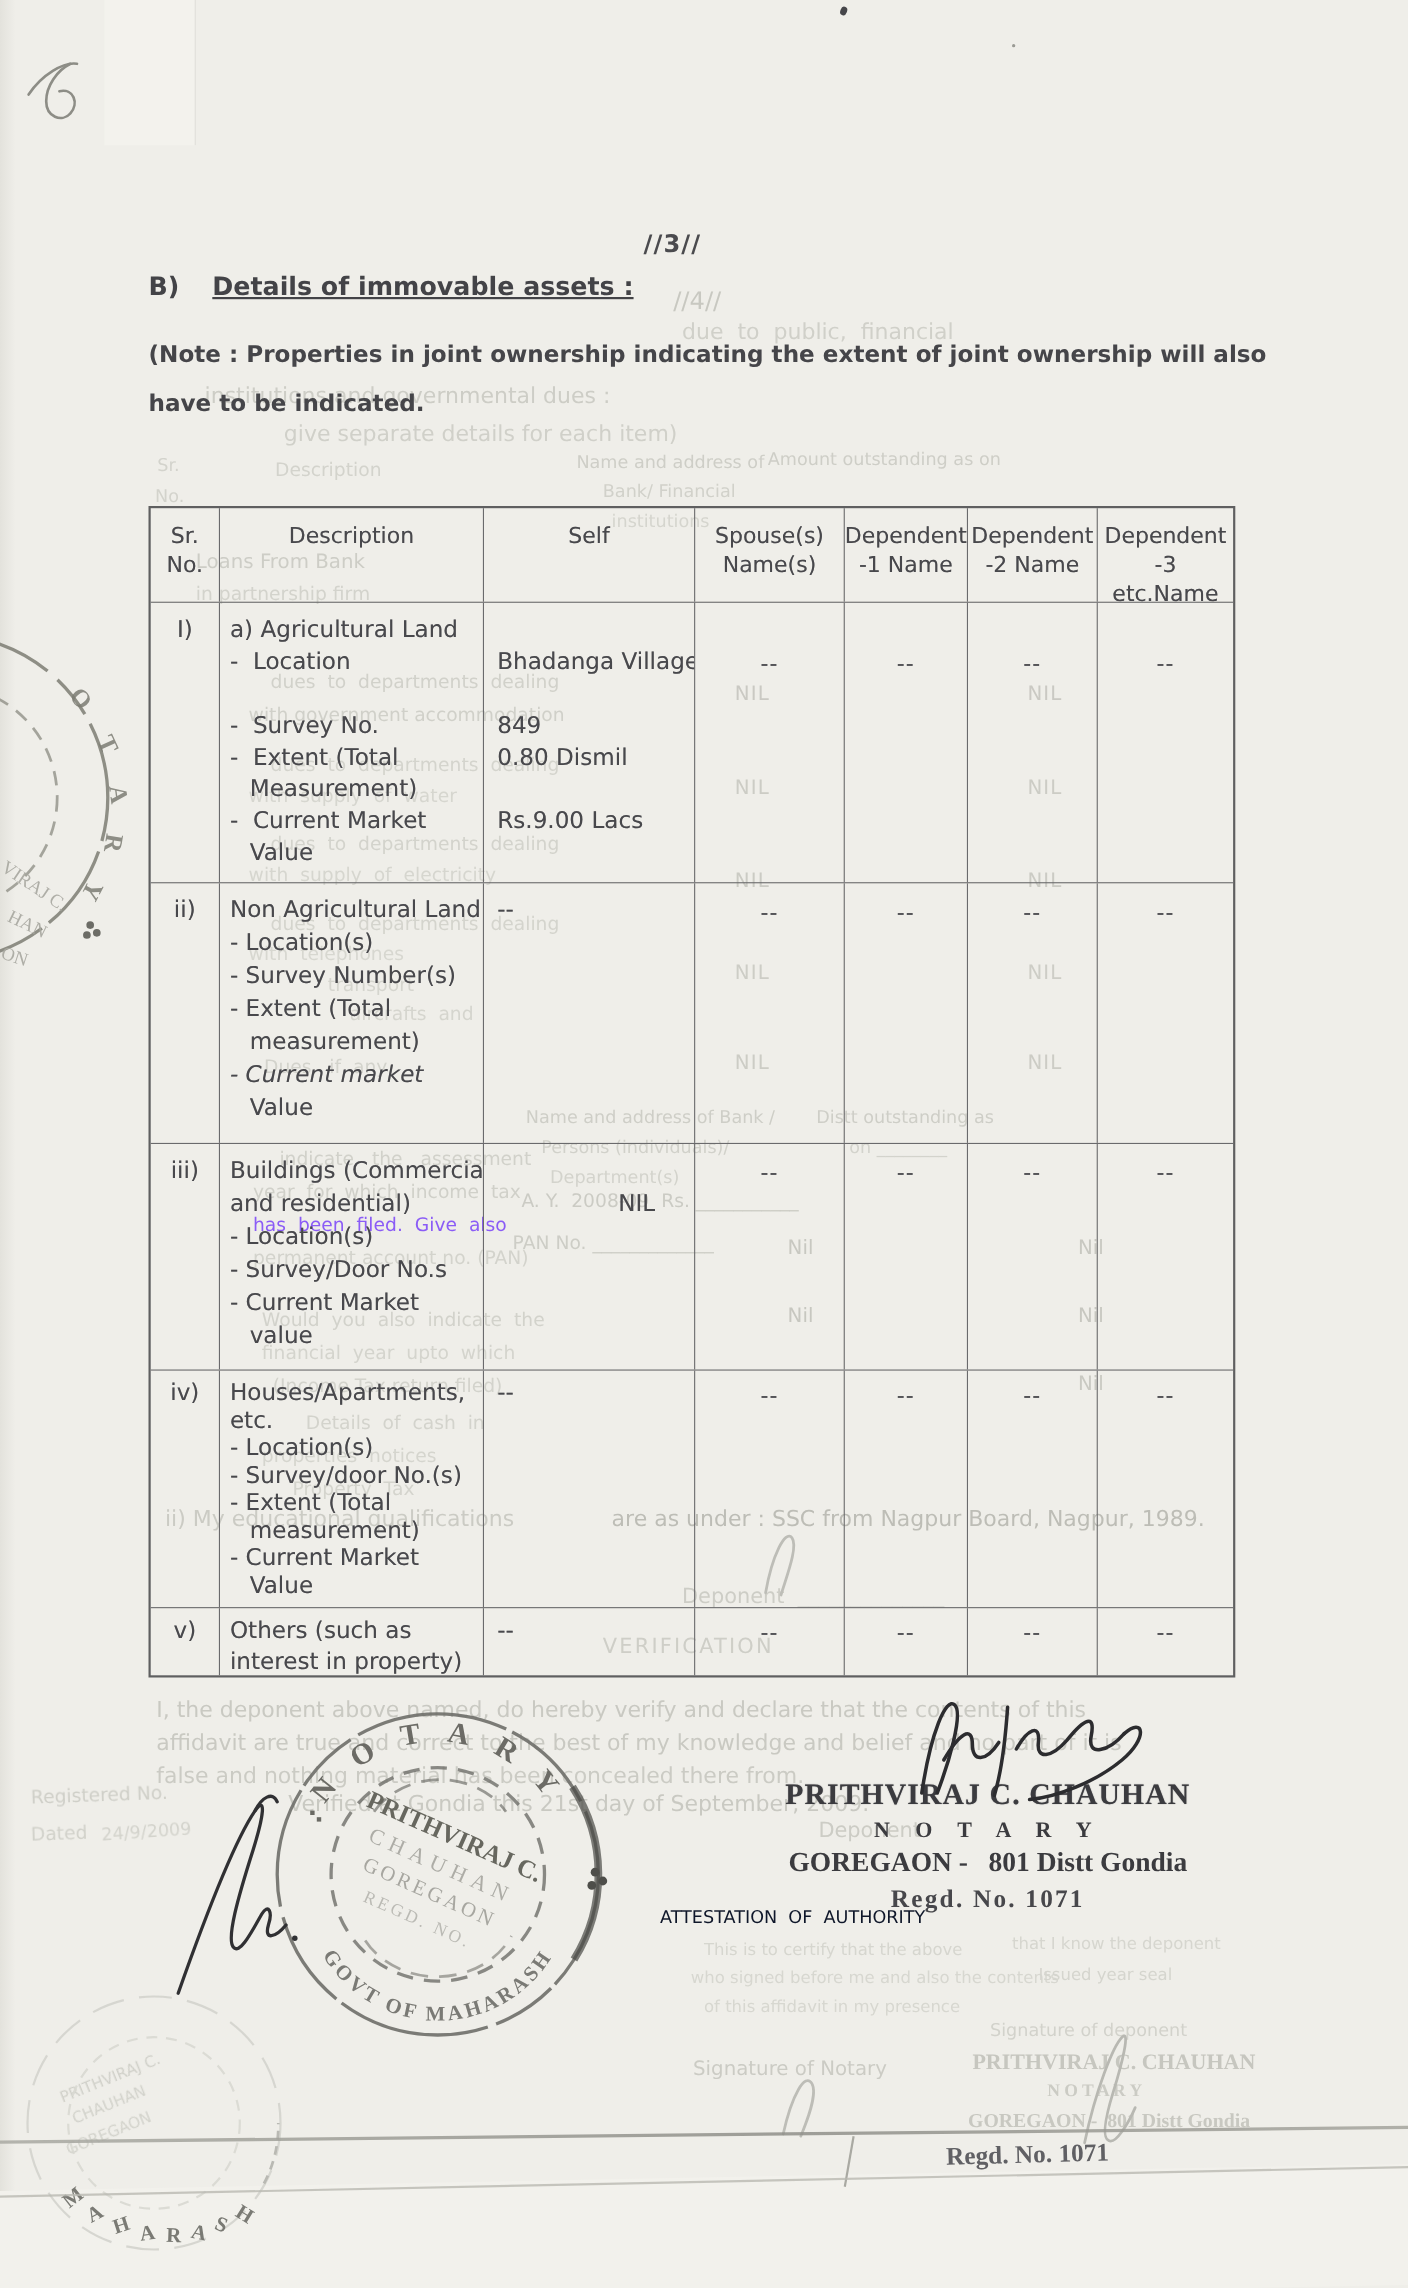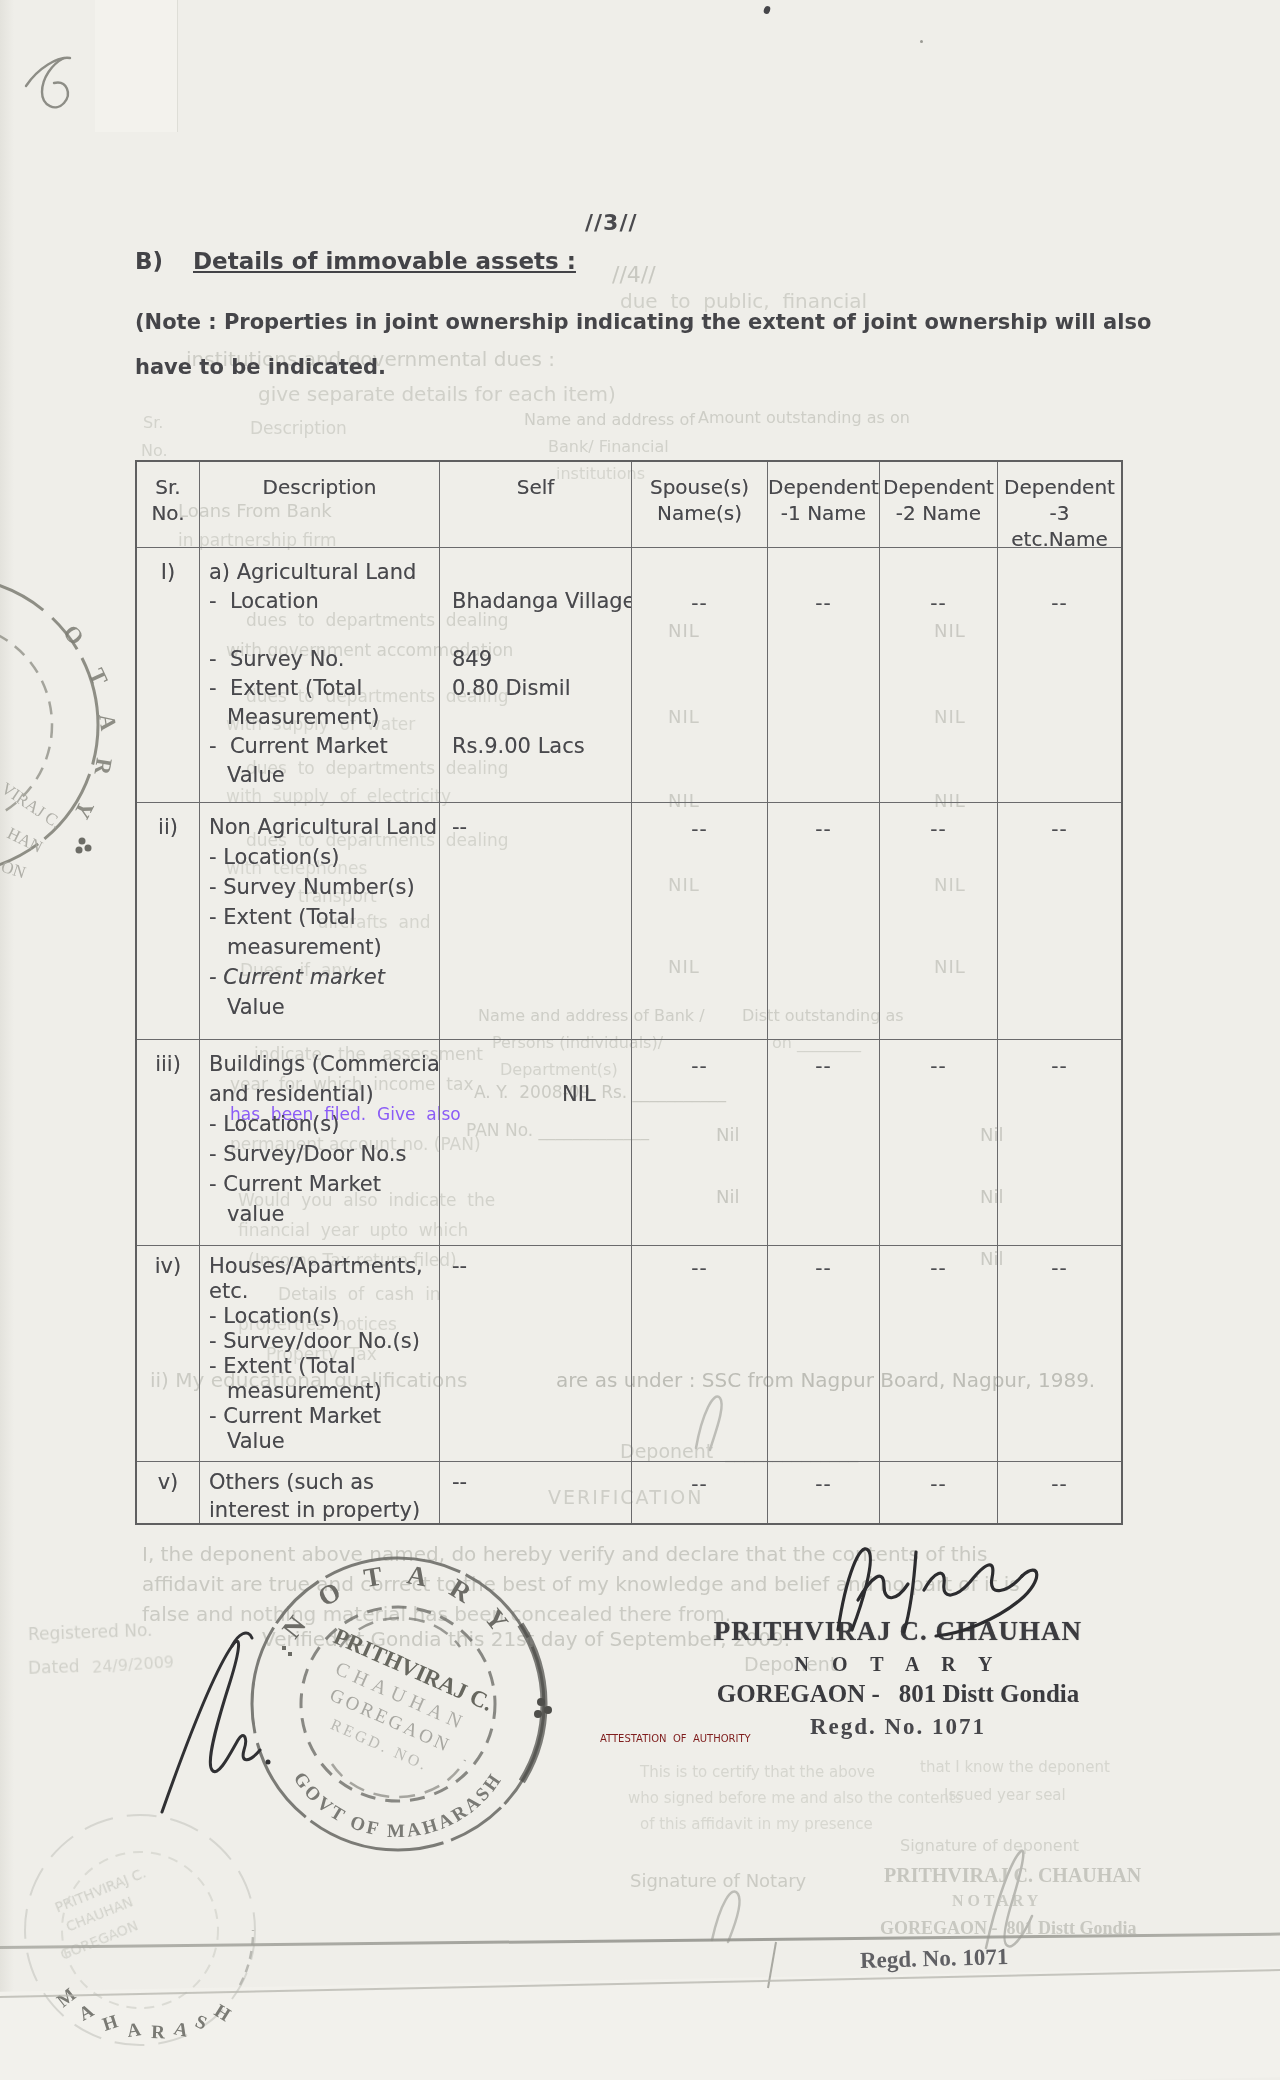--- a/index.html
+++ b/index.html
@@ -127,21 +127,21 @@
       <span class="ghost blur" style="left: 620px; top: 1440px; font-size: 19px; color: rgb(205, 205, 198);">Deponent  ______________</span>
       <span class="ghost blur" style="left: 548px; top: 1486px; font-size: 19px; color: rgb(206, 206, 199); letter-spacing: 2px;">VERIFICATION</span>
       <span class="ghost blur" style="left: 142px; top: 1542px; font-size: 20px; color: rgb(201, 201, 194);">I, the deponent above named, do hereby verify and declare that the contents of this</span>
       <span class="ghost blur" style="left: 142px; top: 1572px; font-size: 20px; color: rgb(201, 201, 194);">affidavit are true and correct to the best of my knowledge and belief and no part of it is</span>
       <span class="ghost blur" style="left: 142px; top: 1602px; font-size: 20px; color: rgb(203, 203, 196);">false and nothing material has been concealed there from.</span>
       <span class="ghost blur" style="left: 262px; top: 1627px; font-size: 20px; color: rgb(201, 201, 194);">Verified at Gondia this 21st day of September, 2009.</span>
       <span class="ghost blur" style="left: 744px; top: 1653px; font-size: 19px; color: rgb(204, 204, 197);">Deponent</span>
       <span class="ghost blur" style="left: 28px; top: 1622px; font-size: 17px; color: rgb(207, 207, 200); transform: rotate(-2deg);">Registered No.</span>
       <span class="ghost blur" style="left: 28px; top: 1657px; font-size: 17px; color: rgb(209, 209, 202); transform: rotate(-2deg);">Dated</span>
       <span class="ghost blur" style="left: 92px; top: 1655px; font-size: 16px; color: rgb(211, 211, 204); transform: rotate(-4deg);">24/9/2009</span>
-      <span class="ghost blur" style="left: 600px; top: 1733px; font-size: 10px; color: #7f1d1d;">ATTESTATION  OF  AUTHORITY</span>
+      <span class="ghost blur" style="left: 600px; top: 1733px; font-size: 16px; color: #0f172a;">ATTESTATION  OF  AUTHORITY</span>
       <span class="ghost blur" style="left: 640px; top: 1763px; font-size: 15px; color: rgb(214, 214, 207);">This is to certify that the above</span>
       <span class="ghost blur" style="left: 628px; top: 1789px; font-size: 15px; color: rgb(215, 215, 208);">who signed before me and also the contents</span>
       <span class="ghost blur" style="left: 640px; top: 1815px; font-size: 15px; color: rgb(215, 215, 208);">of this affidavit in my presence</span>
       <span class="ghost blur" style="left: 920px; top: 1758px; font-size: 15px; color: rgb(214, 214, 207);">that I know the deponent</span>
       <span class="ghost blur" style="left: 944px; top: 1786px; font-size: 15px; color: rgb(213, 213, 206);">Issued year seal</span>
       <span class="ghost blur" style="left: 900px; top: 1836px; font-size: 16px; color: rgb(210, 210, 203);">Signature of deponent</span>
       <span class="ghost blur" style="left: 630px; top: 1870px; font-size: 18px; color: rgb(203, 203, 196);">Signature of Notary</span>
       <span class="ghost blur serif" style="left: 884px; top: 1864px; font-size: 20px; color: rgb(198, 198, 191); font-weight: bold;">PRITHVIRAJ C. CHAUHAN</span>
       <span class="ghost blur serif" style="left: 952px; top: 1892px; font-size: 16px; color: rgb(203, 203, 196); font-weight: bold;">N O T A R Y</span>
       <span class="ghost blur serif" style="left: 880px; top: 1918px; font-size: 18px; color: rgb(200, 200, 193); font-weight: bold;">GOREGAON -  801 Distt Gondia</span>

